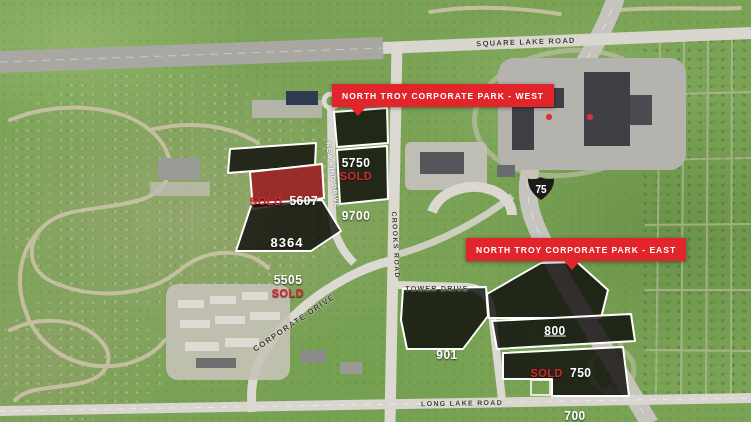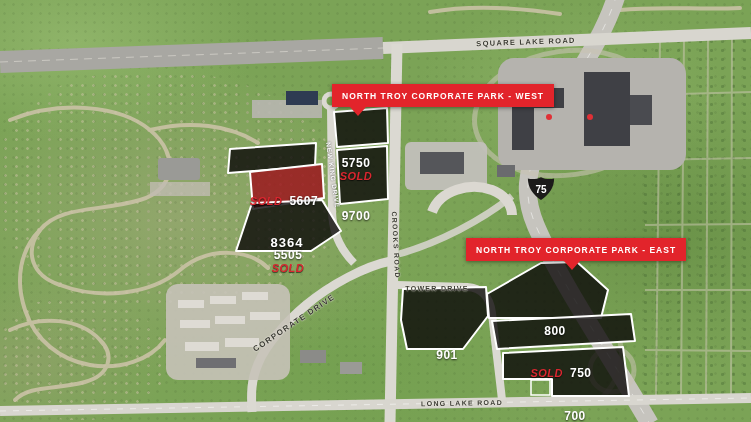--- a/index.html
+++ b/index.html
@@ -25,21 +25,21 @@
                background-image:radial-gradient(rgba(70,105,50,.7) 1.4px, transparent 2px);opacity:.55;}
   svg.layer{position:absolute;left:0;top:0;}
   .parcel{fill:var(--parcel-overlay-black,#0b0909);fill-opacity:.8;stroke:var(--parcel-outline-white,#fff);
           stroke-width:2;stroke-linejoin:round;}
   .parcel.red{fill:var(--available-parcel-red,#9c171e);fill-opacity:.85;}
   .plabel{position:absolute;transform:translate(-50%,-50%);text-align:center;color:#fff;
           font-weight:bold;letter-spacing:.5px;white-space:nowrap;
           text-shadow:0 1px 2px rgba(0,0,0,.75);line-height:13px;margin-top:44px;}
   .plabel .num{font-size:12px;}
   .plabel.big .num{font-size:13px;letter-spacing:1px;}
-  .plabel .sold{color:var(--sold-red,#da2730);font-size:11px;text-shadow:0 1px 1px rgba(0,0,0,.6);font-style:italic;}
+  .plabel .sold{color:var(--sold-red,#da2730);font-size:11px;text-shadow:0 1px 1px rgba(0,0,0,.6);}
   .plabel .row{display:flex;gap:7px;align-items:center;justify-content:center;}
   .roadlabel{position:absolute;color:#3c3c35;font-size:7.5px;font-weight:bold;letter-spacing:1.3px;
              white-space:nowrap;text-shadow:0 0 2px rgba(242,240,230,.95), 0 0 1px rgba(242,240,230,.9);}
   .roadlabel.light{color:#fff;text-shadow:0 0 2px rgba(40,40,40,.9);}
   .banner{position:absolute;background:var(--banner-red,#e2242b);color:#fff;height:23px;
           display:flex;align-items:center;padding:0 10px;white-space:nowrap;
           font-weight:bold;font-size:8.5px;letter-spacing:1px;
           box-shadow:0 1px 4px rgba(0,0,0,.45);}
   .banner .tail{position:absolute;bottom:-9px;width:0;height:0;
           border-left:8px solid transparent;border-right:8px solid transparent;
@@ -179,28 +179,28 @@
       <span class="sold">SOLD</span>
       <span class="num">5607</span>
     </div>
   </div>
   <div class="plabel big" style="left:287px;top:198px;">
     <div class="num">8364</div>
   </div>
   <div class="plabel" style="left:356px;top:172px;">
     <div class="num">9700</div>
   </div>
-  <div class="plabel" style="left:288px;top:218px;">
+  <div class="plabel" style="left:288px;top:243px;">
     <div class="num">5505</div>
     <div class="sold">SOLD</div>
   </div>
   <div class="plabel" style="left:447px;top:311px;">
     <div class="num">901</div>
   </div>
-  <div class="plabel" style="left:555px;top:287px;">
+  <div class="plabel" style="left:555px;top:287px;text-decoration:underline;">
     <div class="num">800</div>
   </div>
   <div class="plabel" style="left:561px;top:329px;">
     <div class="row">
       <span class="sold">SOLD</span>
       <span class="num">750</span>
     </div>
   </div>
   <div class="plabel" style="left:575px;top:372px;">
     <div class="num">700</div>

